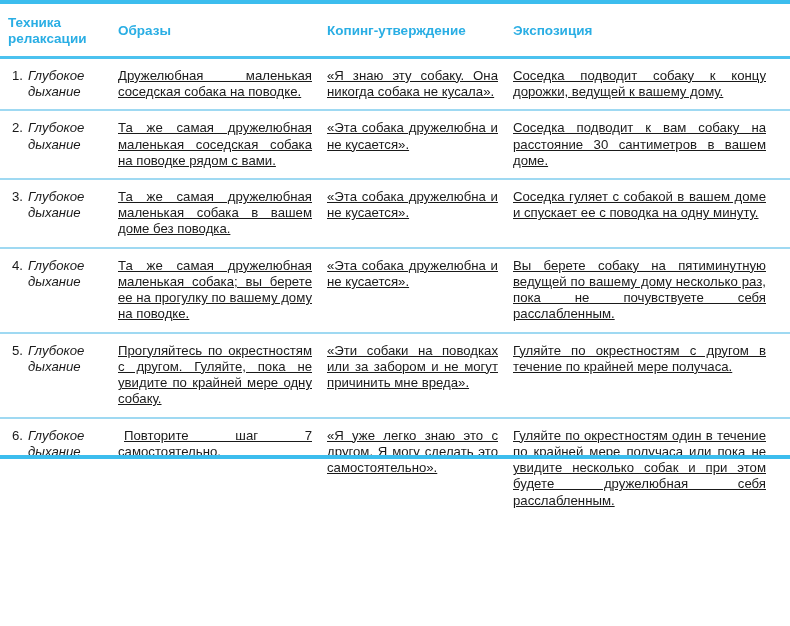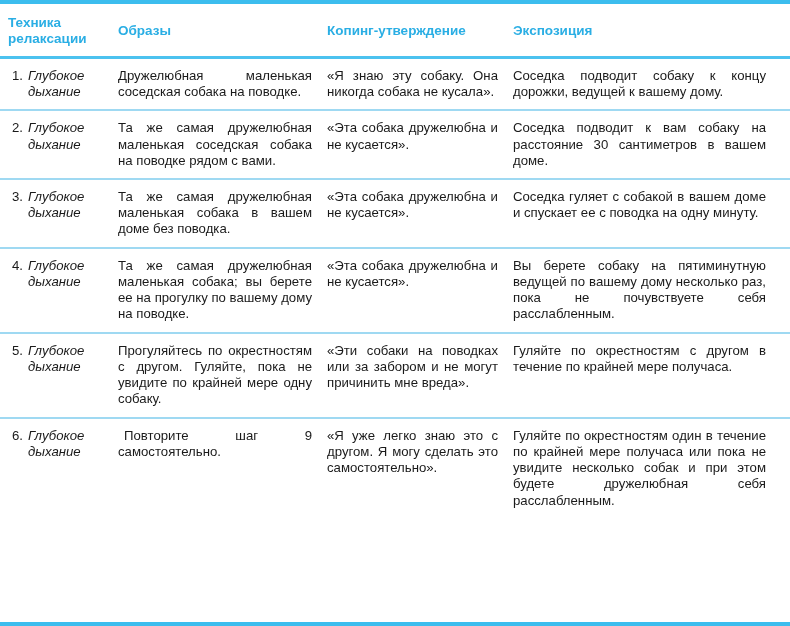--- a/index.html
+++ b/index.html
@@ -11,21 +11,21 @@
   body {
     width: 790px;
     height: 626px;
     font-family: "Liberation Sans", "DejaVu Sans", sans-serif;
     color: #1a1a1a;
     overflow: hidden;
   }
 
   .table-wrap {
     width: 790px;
-    height: 626px;
+    height: 459px;
     box-sizing: border-box;
     position: relative;
     background: #ffffff;
   }
 
   table.exposure-table {
     width: 790px;
     border-collapse: collapse;
     table-layout: fixed;
   }
@@ -76,20 +76,21 @@
 
   .cell {
     font-size: 13.2px;
     line-height: 1.23;
     color: #1a1a1a;
     box-sizing: border-box;
     padding: 9px 10px 9px 0;
     text-align: justify;
     text-justify: inter-word;
     hyphens: manual;
+    text-decoration: underline;
   }
 
   
   .col-num-wrap {
     display: flex;
     gap: 5px;
     padding: 9px 8px 9px 8px;
     box-sizing: border-box;
     font-size: 13.2px;
     line-height: 1.23;
@@ -244,21 +245,21 @@
       </tr>
 
       <tr class="data-row">
         <td>
           <div class="col-num-wrap">
             <span class="col-num">6.</span>
             <span class="col-tech">Глубокое дыхание</span>
           </div>
         </td>
         <td>
-          <div class="cell c2 indent-first">Повторите шаг 9 самостоятельно.</div>
+          <div class="cell c2 indent-first">Повторите шаг 7 самостоятельно.</div>
         </td>
         <td>
           <div class="cell c3">«Я уже легко знаю это с другом. Я могу сделать это самостоятельно».</div>
         </td>
         <td>
           <div class="cell c4">Гуляйте по окрестностям один в течение по крайней мере получаса или пока не увидите несколько собак и при этом будете дружелюбная себя расслабленным.</div>
         </td>
       </tr>
 
     </tbody>

